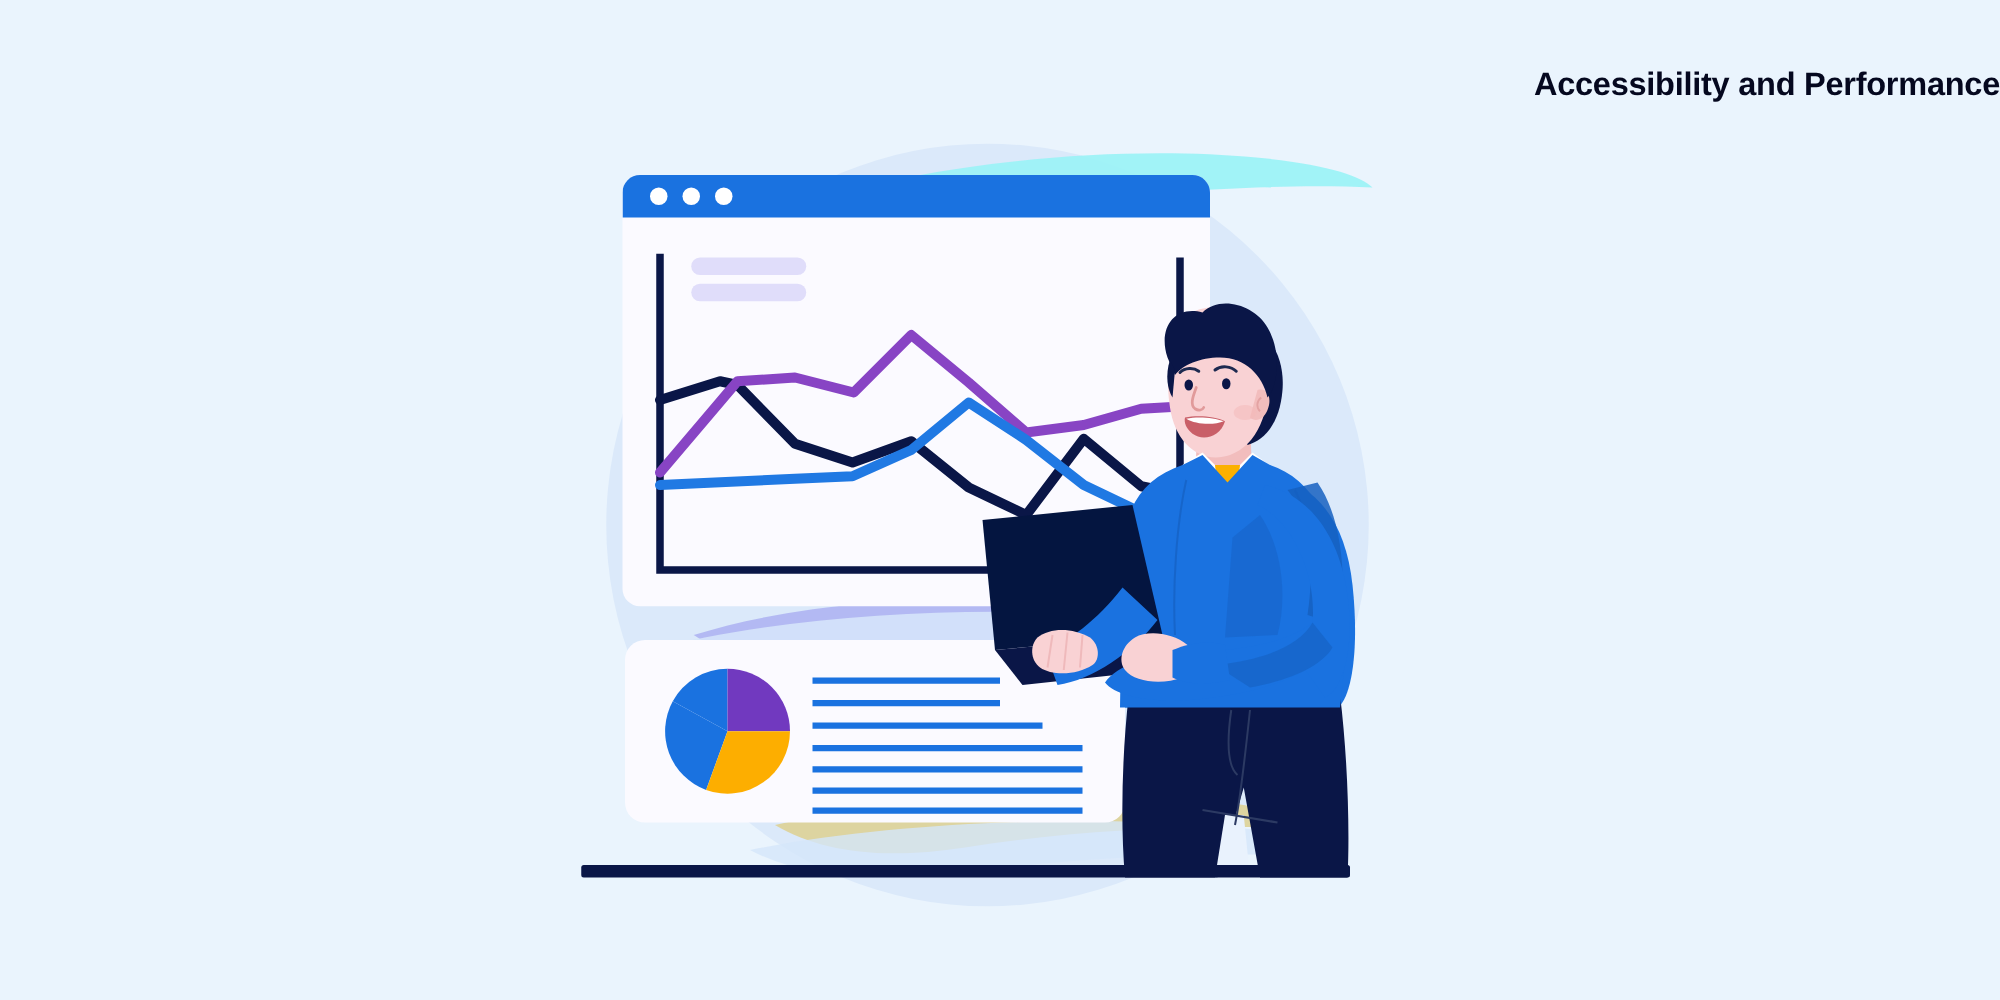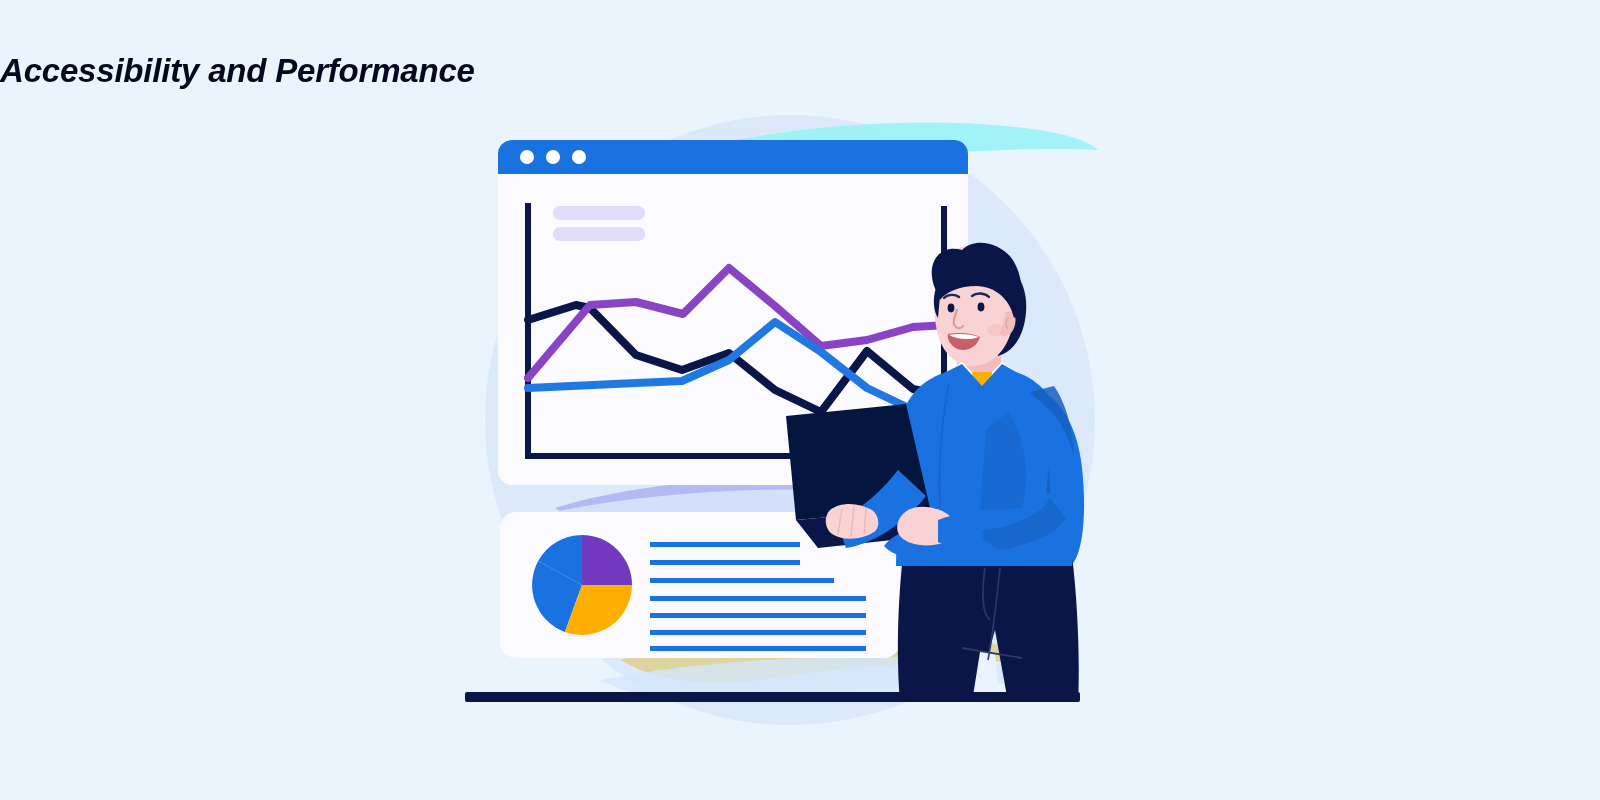--- a/index.html
+++ b/index.html
@@ -17,26 +17,25 @@
   .stage {
     position: relative;
     width: 1600px;
     height: 800px;
   }
   .page-title {
     position: absolute;
     left: 0;
     top: 52px;
     width: 1600px;
-    text-align: left;
-    font-size: 33px;
+    text-align: right;
+    font-size: 26px;
     font-weight: bold;
     color: #05081f;
     letter-spacing: -0.2px;
-    font-style: italic;
   }
   .illustration {
     position: absolute;
     left: 0;
     top: 0;
     width: 1600px;
     height: 800px;
   }
   svg.scene {
     display: block;

